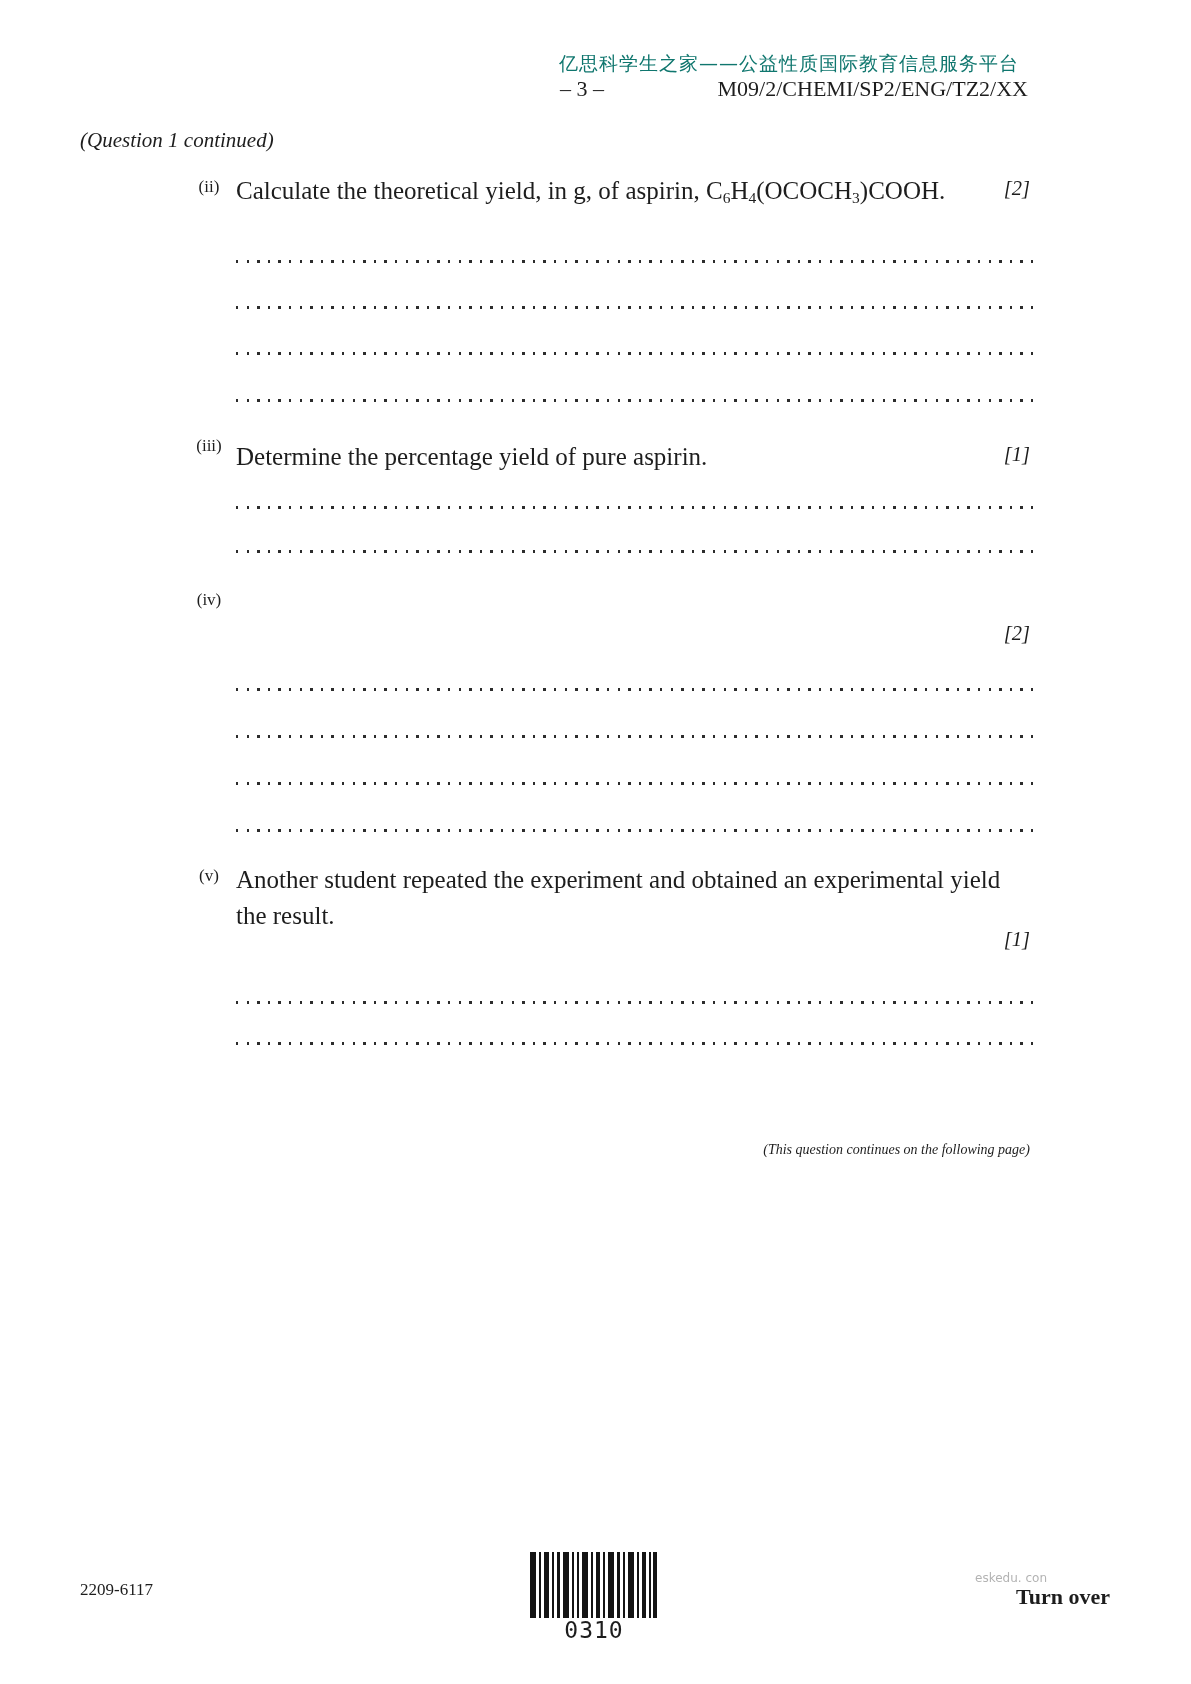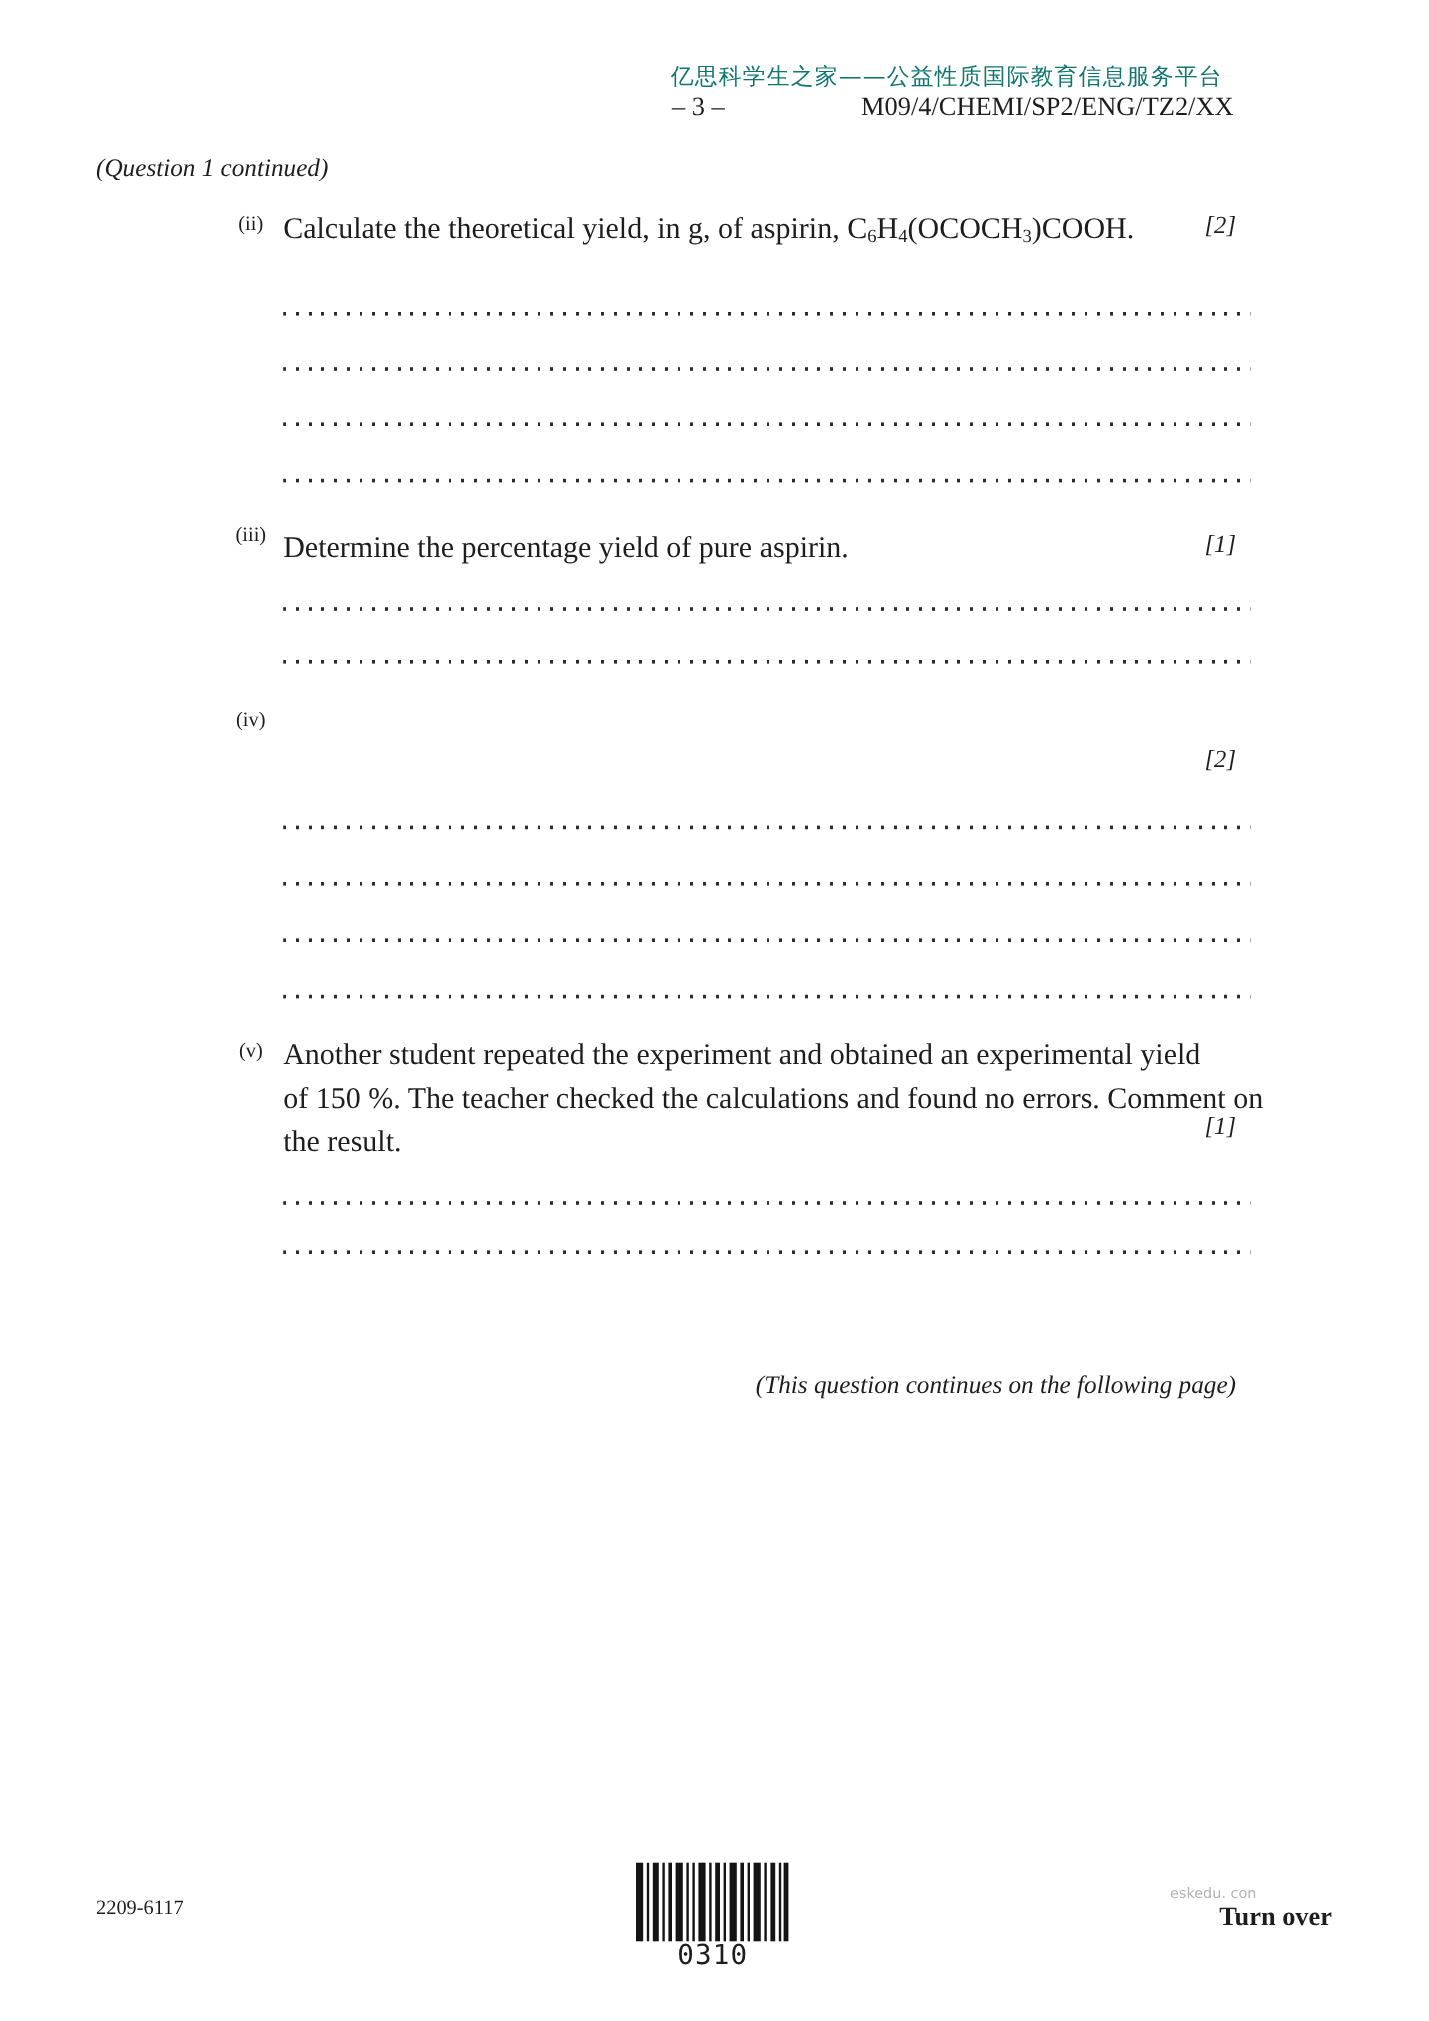--- a/index.html
+++ b/index.html
@@ -37,21 +37,21 @@
     font-size: 20.5px; font-style: italic;
   }
   sub { font-size: 0.62em; line-height: 0; vertical-align: -0.25em; }
   .dots {
     left: 236px; width: 806px; height: 3px;
     background-image: repeating-linear-gradient(to right, #2c2c2c 0 2.4px, transparent 2.4px 10.6px);
     background-repeat: no-repeat;
   }
   .continues-note {
     top: 1142px; right: 161px;
-    font-size: 21px; font-style: italic; margin-left: 44px;
+    font-size: 14px; font-style: italic; margin-left: 44px;
   }
   .doc-code { top: 1580px; left: 80px; font-size: 17px; }
   .barcode-wrap { top: 1552px; left: 530px; width: 128px; text-align: center; }
   .barcode-num {
     top: 1617px; left: 530px; width: 128px; text-align: center;
     font-family: "DejaVu Sans Mono", monospace; font-size: 23px; letter-spacing: 1px;
   }
   .wm-bottom {
     top: 1571px; right: 144px;
     font-family: "DejaVu Sans", sans-serif;
@@ -59,21 +59,21 @@
   }
   .turn-over { top: 1584px; right: 81px; font-size: 22px; font-weight: bold; }
 </style>
 </head>
 <body>
 
 <div class="page">
 
   <div class="abs wm-top">亿思科学生之家——公益性质国际教育信息服务平台</div>
   <div class="abs page-num">– 3 –</div>
-  <div class="abs paper-code">M09/4/CHEMI/SP2/ENG/TZ2/XX</div>
+  <div class="abs paper-code">M09/2/CHEMI/SP2/ENG/TZ2/XX</div>
   <div class="abs continued">(Question 1 continued)</div>
 
   <div class="abs q-label" style="top:177px;">(ii)</div>
   <div class="abs q-text" style="top:177px;"><span>Calculate the theoretical yield, in g, of aspirin, C</span><sub>6</sub><span>H</span><sub>4</sub><span>(OCOCH</span><sub>3</sub><span>)COOH.</span></div>
   <div class="abs marks" style="top:177px;">[2]</div>
   <div class="abs dots" style="top:260px;"></div>
   <div class="abs dots" style="top:306px;"></div>
   <div class="abs dots" style="top:352px;"></div>
   <div class="abs dots" style="top:399px;"></div>
 
@@ -86,21 +86,20 @@
   <div class="abs q-label" style="top:590px;">(iv)</div>
   <div class="abs marks" style="top:622px;">[2]</div>
   <div class="abs dots" style="top:688px;"></div>
   <div class="abs dots" style="top:735px;"></div>
   <div class="abs dots" style="top:782px;"></div>
   <div class="abs dots" style="top:829px;"></div>
 
   <div class="abs q-label" style="top:866px;">(v)</div>
   <div class="abs q-text" style="top:866px;">
     <div class="line-just">Another student repeated the experiment and obtained an experimental yield</div>
-    <div class="line-just" style="margin-top:8px;">of 150 %.  The teacher checked the calculations and found no errors.  Comment on</div>
     <div style="margin-top:8px;">the result.</div>
   </div>
   <div class="abs marks" style="top:928px;">[1]</div>
   <div class="abs dots" style="top:1001px;"></div>
   <div class="abs dots" style="top:1042px;"></div>
 
   <div class="abs continues-note">(This question continues on the following page)</div>
   <div class="abs doc-code">2209-6117</div>
 
   <div class="abs barcode-wrap">

